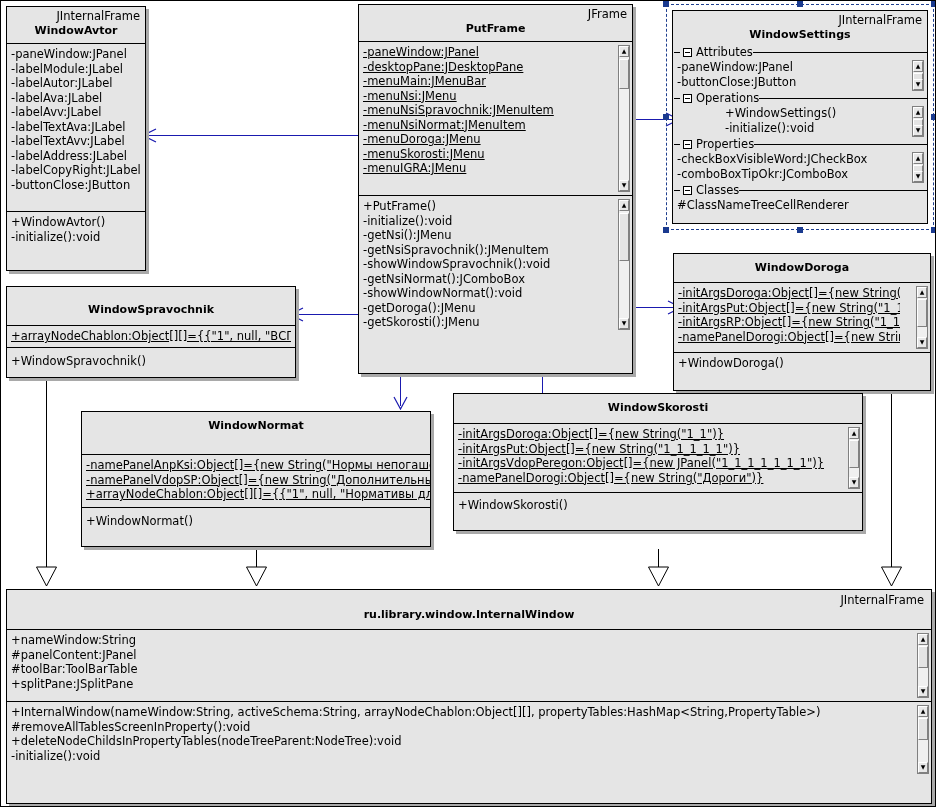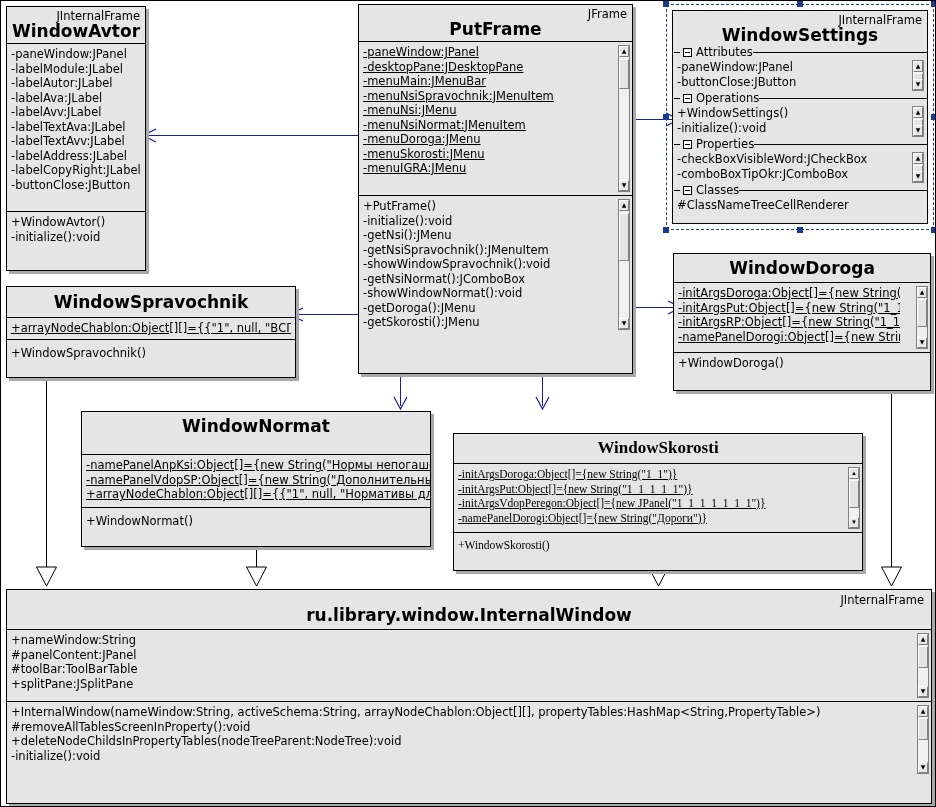--- a/index.html
+++ b/index.html
@@ -53,21 +53,21 @@
   .stereo{
     text-align:right;
     font-size:11.5px;
     line-height:14px;
     height:14px;
     white-space:nowrap;
   }
   .cname{
     text-align:center;
     font-weight:bold;
-    font-size:17px;
+    font-size:11px;
     line-height:16px;
     white-space:nowrap;
   }
 
   .compart{
     position:relative;
     border-bottom:1px solid #000;
     padding:3px 4px 3px 4px;
     box-sizing:border-box;
   }
@@ -240,22 +240,22 @@
 
   <div class="uml" style="left:357px;top:3px;width:275px;height:370px;">
     <div class="uml-head">
       <div class="stereo">JFrame</div>
       <div class="cname">PutFrame</div>
     </div>
     <div class="compart" style="height:154px;">
       <div class="mem stat">-paneWindow:JPanel</div>
       <div class="mem stat">-desktopPane:JDesktopPane</div>
       <div class="mem stat">-menuMain:JMenuBar</div>
+      <div class="mem stat">-menuNsi:JMenu</div>
       <div class="mem stat">-menuNsiSpravochnik:JMenuItem</div>
-      <div class="mem stat">-menuNsi:JMenu</div>
       <div class="mem stat">-menuNsiNormat:JMenuItem</div>
       <div class="mem stat">-menuDoroga:JMenu</div>
       <div class="mem stat">-menuSkorosti:JMenu</div>
       <div class="mem stat">-menuIGRA:JMenu</div>
       <div class="vsb">
         <div class="btn up">▲</div>
         <div class="thumb" style="top:13px;height:30px;"></div>
         <div class="btn dn">▼</div>
       </div>
     </div>
@@ -308,21 +308,21 @@
         <div class="btn dn">▼</div>
       </div>
     </div>
 
     <div class="grp">
       <span class="dash-l"></span>
       <span class="box"></span>
       <span class="lbl">Operations</span>
       <span class="rule"></span>
     </div>
-    <div style="position:relative;padding:0 4px;height:31px;">
+    <div style="position:relative;padding:0 4px;height:31px;margin-left:48px;">
       <div class="mem">+WindowSettings()</div>
       <div class="mem">-initialize():void</div>
       <div class="vsb" style="top:0;bottom:0;right:3px;">
         <div class="btn up">▲</div>
         <div class="thumb" style="top:12px;height:7px;"></div>
         <div class="btn dn">▼</div>
       </div>
     </div>
 
     <div class="grp">
@@ -366,21 +366,21 @@
         <div class="thumb" style="top:12px;height:28px;"></div>
         <div class="btn dn">▼</div>
       </div>
     </div>
     <div class="compart noborder">
       <div class="mem">+WindowDoroga()</div>
     </div>
   </div>
 
   <div class="uml" style="left:5px;top:285px;width:290px;height:92px;">
-    <div class="uml-head" style="padding-top:7px;padding-bottom:7px;">
+    <div class="uml-head" style="padding-top:7px;padding-bottom:7px;margin-top:8px;">
       <div class="cname">WindowSpravochnik</div>
     </div>
     <div class="compart" style="height:22px;">
       <div class="mem stat" style="width:280px;">+arrayNodeChablon:Object[][]={{"1", null, "ВСП", null}}</div>
     </div>
     <div class="compart noborder" style="padding-top:6px;">
       <div class="mem">+WindowSpravochnik()</div>
     </div>
   </div>
 
@@ -391,21 +391,21 @@
     <div class="compart" style="height:53px;">
       <div class="mem stat" style="width:344px;">-namePanelAnpKsi:Object[]={new String("Нормы непогашенного ускорения")}</div>
       <div class="mem stat" style="width:344px;">-namePanelVdopSP:Object[]={new String("Дополнительные")}</div>
       <div class="mem stat" style="width:344px;">+arrayNodeChablon:Object[][]={{"1", null, "Нормативы для пути", null}}</div>
     </div>
     <div class="compart noborder" style="padding-top:6px;">
       <div class="mem">+WindowNormat()</div>
     </div>
   </div>
 
-  <div class="uml" style="left:452px;top:432px;width:410px;height:138px;font-family:Liberation Serif, serif;">
+  <div class="uml" style="left:452px;top:392px;width:410px;height:138px;">
     <div class="uml-head" style="padding-top:6px;padding-bottom:7px;">
       <div class="cname">WindowSkorosti</div>
     </div>
     <div class="compart" style="height:69px;">
       <div class="mem stat" style="width:385px;">-initArgsDoroga:Object[]={new String("1_1")}</div>
       <div class="mem stat" style="width:385px;">-initArgsPut:Object[]={new String("1_1_1_1_1")}</div>
       <div class="mem stat" style="width:385px;">-initArgsVdopPeregon:Object[]={new JPanel("1_1_1_1_1_1_1")}</div>
       <div class="mem stat" style="width:385px;">-namePanelDorogi:Object[]={new String("Дороги")}</div>
       <div class="vsb">
         <div class="btn up">▲</div>

